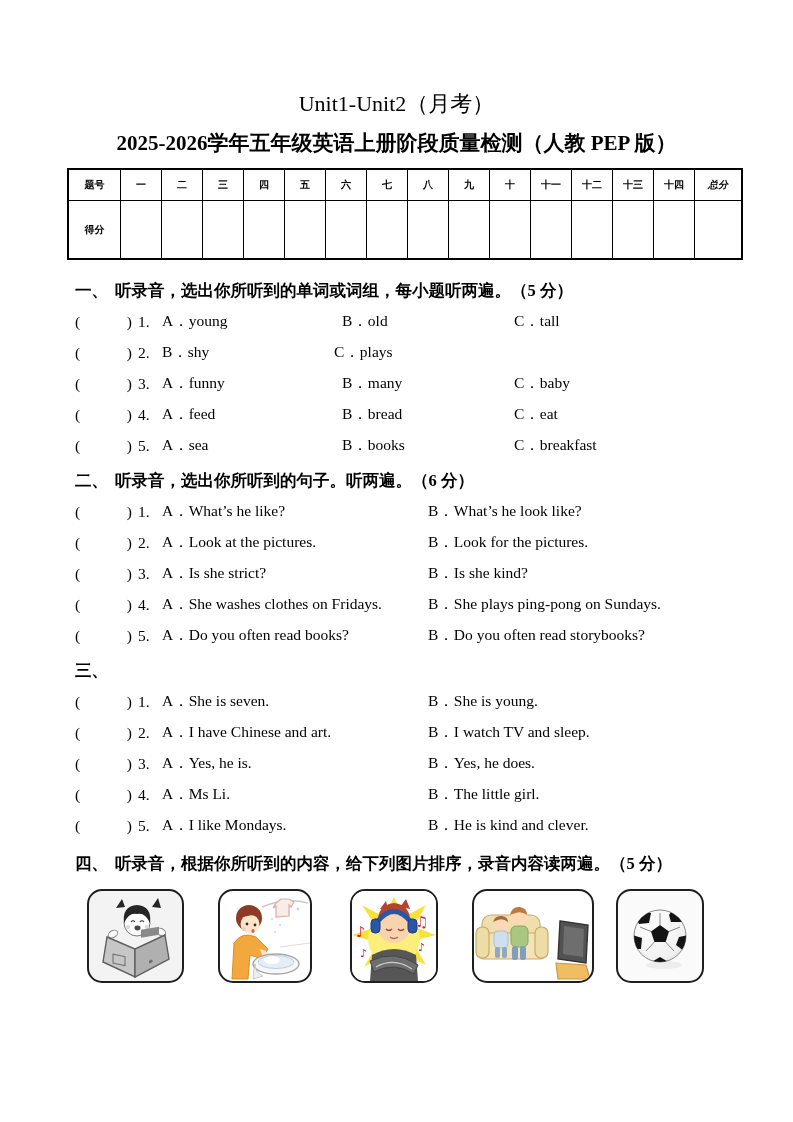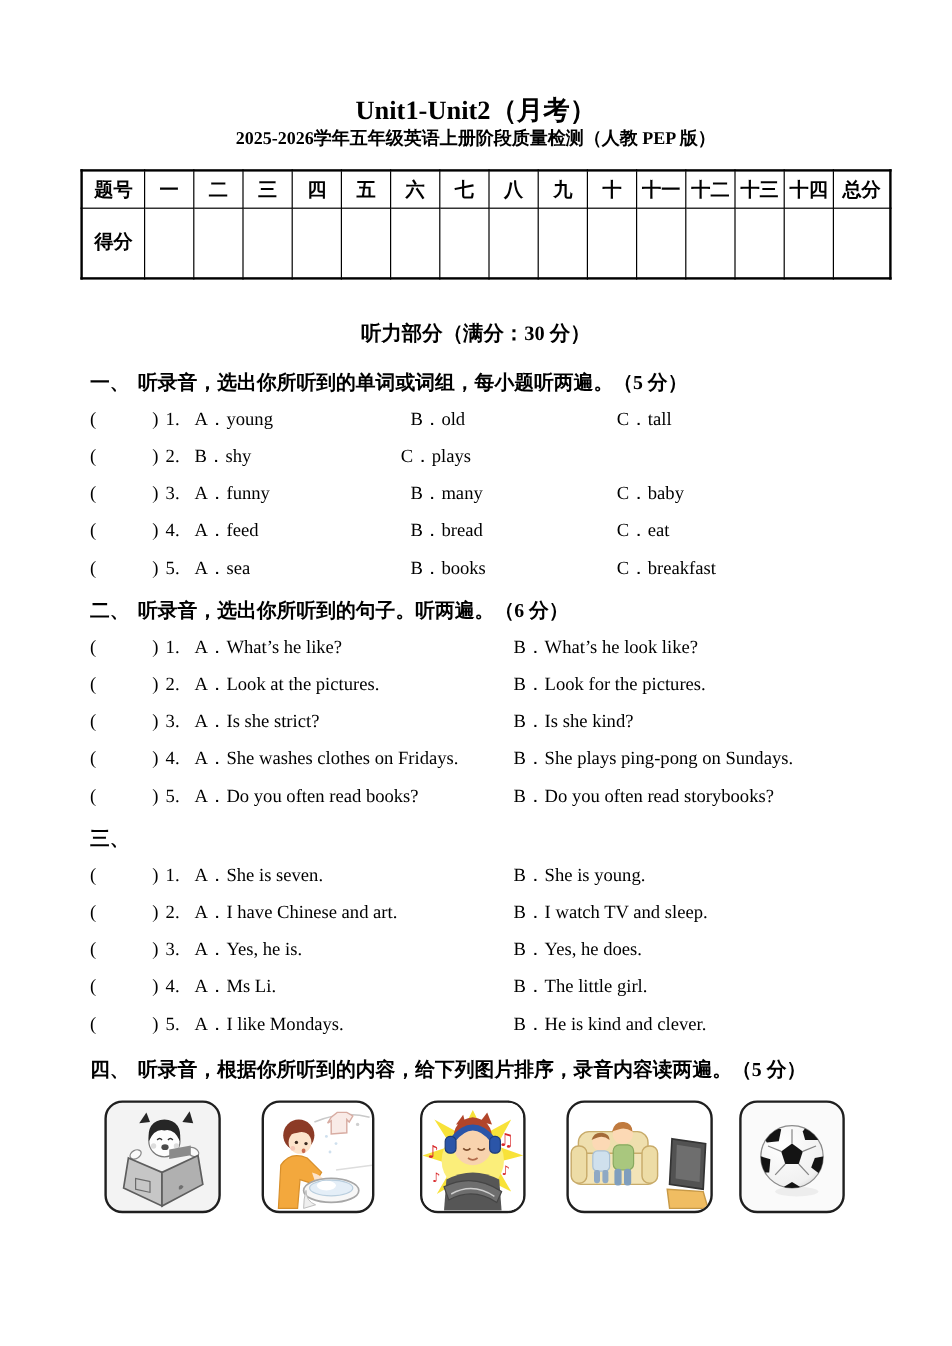--- a/index.html
+++ b/index.html
@@ -1,33 +1,33 @@
 <!DOCTYPE html>
 <html><head>
 <meta charset="utf-8">
 <style>
   html,body{margin:0;padding:0;}
   body{
     width:793px;height:1122px;position:relative;background:#ffffff;color:#000;
     font-family:"Liberation Serif","DejaVu Serif",serif;
     -webkit-font-smoothing:antialiased;
   }
-  .title{padding-top:80px;text-align:center;font-size:22px;font-weight:bold;line-height:24px;}
-  .subtitle{text-align:center;font-size:15px;font-weight:bold;line-height:24px;}
+  .title{padding-top:80px;text-align:center;font-size:22px;font-weight:normal;line-height:24px;margin-top:12px;}
+  .subtitle{text-align:center;font-size:21px;font-weight:bold;margin-top:15px;line-height:24px;}
 
   table.score{border-collapse:collapse;margin:13px 0 0 67px;border:2px solid #000;table-layout:fixed;}
   table.score td{
     border:1px solid #000;text-align:center;vertical-align:middle;padding:0;
-    font-family:"Liberation Sans","DejaVu Sans",sans-serif;font-size:16px;font-weight:bold;
+    font-family:"Liberation Sans","DejaVu Sans",sans-serif;font-size:10px;font-weight:bold;
   }
   tr.r-head td{height:30px;}
   tr.r-score td{height:57px;}
   td.c-label{width:51px;}
   td.c-num{width:40px;}
-  td.c-total{width:46px;}
+  td.c-total{width:46px;font-style:italic;}
 
   .listen-title{text-align:center;font-weight:bold;font-size:17px;margin-top:35px;line-height:20px;}
 
   .sec-head{display:flex;margin:10px 0 4px 75px;font-weight:bold;font-size:16.5px;line-height:22px;
     font-family:"Liberation Serif","DejaVu Serif",serif;}
   .sec-head .sec-num{width:40px;flex:0 0 40px;}
   .sec-head.mt1{margin-top:20px;}
   .sec-head.mt2{margin-top:9px;}
   .sec-head.mt3{margin-top:12px;}
 
@@ -88,21 +88,20 @@
         <td></td>
         <td></td>
         <td></td>
         <td></td>
         <td></td>
         <td></td>
       </tr>
     </tbody>
   </table>
 
-  <div class="listen-title">听力部分（满分：30 分）</div>
 
   <div class="sec-head mt1">
     <span class="sec-num">一、</span>
     <span>听录音，选出你所听到的单词或词组，每小题听两遍。（5 分）</span>
   </div>
 
   <div class="q-row">
     <span class="blank">
         <i>(</i>
         <i>)</i>

